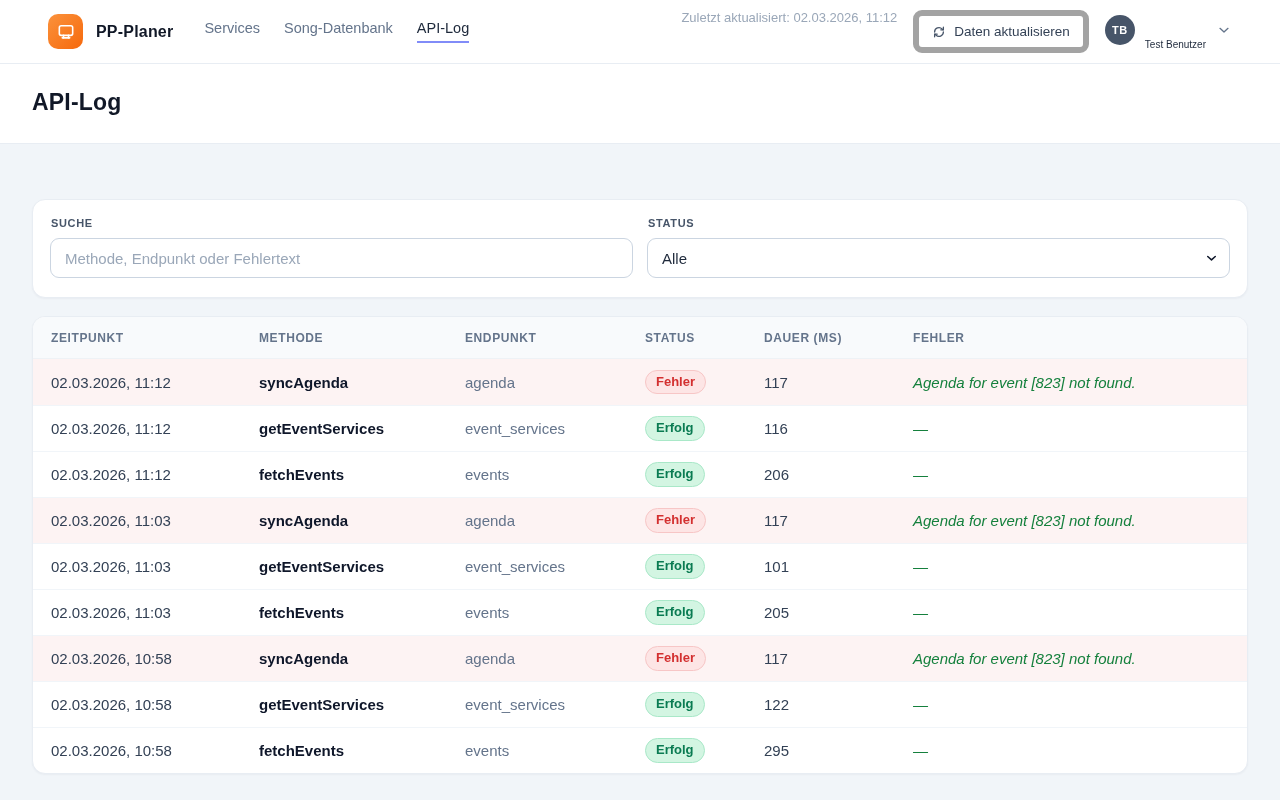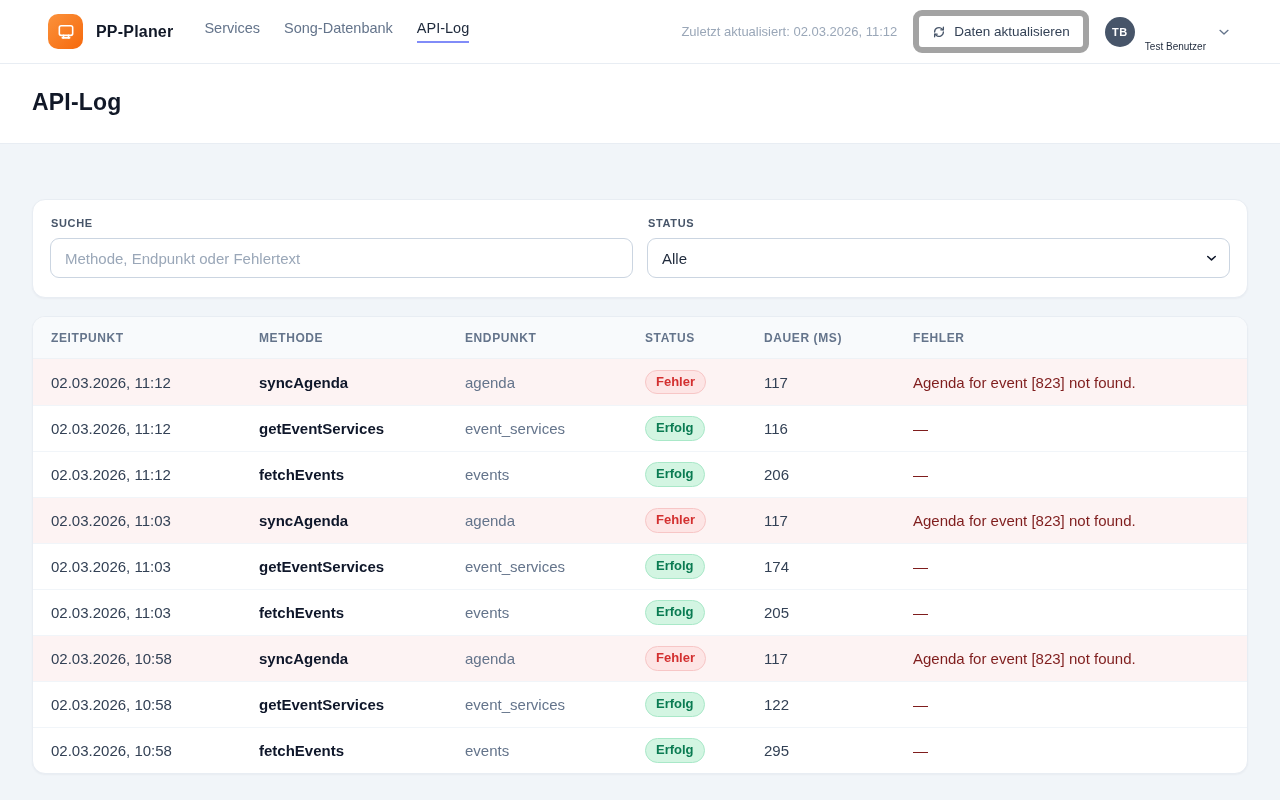--- a/index.html
+++ b/index.html
@@ -21,21 +21,21 @@
     display: flex; align-items: center; justify-content: center;
     flex: none;
   }
   .brand { margin-left: 13px; font-size: 16px; font-weight: 700; color: #111827; letter-spacing: .2px; }
   .main-nav { margin-left: 31px; display: flex; align-items: center; gap: 24px; }
   .nav-link {
     font-size: 14.5px; color: #64748b; text-decoration: none; cursor: pointer;
     padding-bottom: 5px; border-bottom: 2px solid transparent;
   }
   .nav-link.active { color: #1e293b; border-bottom-color: #818cf8; }
-  .nav-right { margin-left: auto; display: flex; align-items: center; gap: 16px; }
+  .nav-right { margin-left: auto; display: flex; align-items: flex-start; gap: 16px; }
   .last-updated { font-size: 13px; color: #9aa7b8; }
   .refresh-btn {
     display: inline-flex; align-items: center; gap: 8px;
     background: #fff; border: 6px solid #a3a3a3; border-radius: 9px;
     padding: 8px 13px; font-family: inherit; font-size: 13.5px; color: #334155;
     cursor: pointer;
   }
   .refresh-btn svg { width: 14px; height: 14px; stroke: #475569; }
   .user-chip { display: flex; align-items: center; gap: 10px; cursor: pointer; }
   .avatar {
@@ -95,21 +95,21 @@
     height: 42px; background: #f8fafc; border-bottom: 1px solid #eef2f6;
     color: #64748b; font-size: 12px; font-weight: 700; letter-spacing: .05em;
   }
   .t-body .t-row { height: 46px; border-top: 1px solid #f1f5f9; font-size: 15px; }
   .t-body .t-row:first-child { border-top: none; }
   .t-row.is-error { background: #fdf3f3; }
   .cell-zeitpunkt { color: #334155; }
   .cell-methode { color: #0f172a; font-weight: 600; }
   .cell-endpunkt { color: #64748b; }
   .cell-dauer { color: #334155; }
-  .cell-fehler { color: #7f1d1d; }
+  .cell-fehler { color: #15803d; font-style: italic; }
   .badge {
     display: inline-flex; align-items: center; justify-content: center;
     padding: 3px 10px 4px; border-radius: 999px; font-size: 13px; font-weight: 600;
     line-height: 1.2;
   }
   .badge.error   { background: #fde5e5; color: #d32f2f; border: 1px solid #f7c6c6; }
   .badge.success { background: #d3f5e2; color: #0a7b52; border: 1px solid #a9e8c8; }
 </style>
 </head>
 <body>
@@ -233,21 +233,21 @@
     <span class="cell-fehler">Agenda for event [823] not found.</span>
   </div>
 
   <div class="t-row">
     <span class="cell-zeitpunkt">02.03.2026, 11:03</span>
     <span class="cell-methode">getEventServices</span>
     <span class="cell-endpunkt">event_services</span>
     <span class="cell-status">
       <span class="badge success">Erfolg</span>
     </span>
-    <span class="cell-dauer">174</span>
+    <span class="cell-dauer">101</span>
     <span class="cell-fehler">—</span>
   </div>
 
   <div class="t-row">
     <span class="cell-zeitpunkt">02.03.2026, 11:03</span>
     <span class="cell-methode">fetchEvents</span>
     <span class="cell-endpunkt">events</span>
     <span class="cell-status">
       <span class="badge success">Erfolg</span>
     </span>

